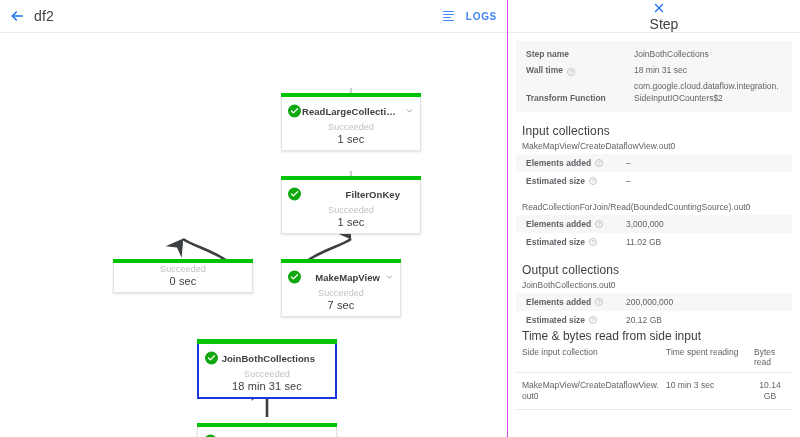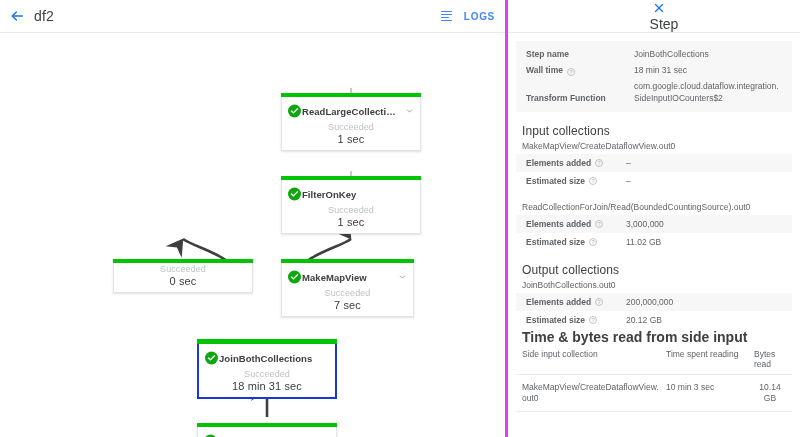--- a/index.html
+++ b/index.html
@@ -9,21 +9,21 @@
     background: #ffffff;
     overflow: hidden;
   }
   #app { position: relative; width: 800px; height: 437px; display: flex; }
 
   
   .left-pane {
     position: relative;
     width: 508px; height: 437px;
     background: #ffffff;
-    border-right: 3px solid #d946ef;
+    border-right: 1px solid #d946ef;
     overflow: hidden;
   }
   .topbar {
     position: relative;
     height: 33px;
     display: flex; align-items: center;
     border-bottom: 1px solid #e8eaed;
     background: #fff;
   }
   .back-arrow {
@@ -84,21 +84,21 @@
     display: flex; align-items: center;
     height: 20px; margin-top: 4px;
   }
   .status-ico {
     position: absolute; left: 6px; top: 50%; transform: translateY(-50%);
     width: 13px; height: 13px; border-radius: 50%;
     background: #0fa70f; display:flex; align-items:center; justify-content:center;
   }
   .status-ico svg { display:block; }
   .node-title {
-    width: 100%; text-align: left;
+    width: 100%; text-align: right;
     font-size: 9.5px; font-weight: bold; color: #3c4043;
     padding: 0 20px;
     white-space: nowrap; overflow: hidden; text-overflow: ellipsis;
     letter-spacing: .05px;
   }
   .chev {
     position: absolute; right: 6px; top: 50%; transform: translateY(-50%);
     color: #9aa0a6; line-height: 0;
   }
   .node-status {
@@ -158,21 +158,21 @@
 
   .help-ico {
     width: 8px; height: 8px; border-radius: 50%;
     border: 1px solid #c0c4c8; color: #c0c4c8;
     font-size: 6px; font-weight: bold; line-height: 6px;
     display: inline-flex; align-items: center; justify-content: center;
     flex: none; cursor: pointer;
   }
 
   .sub-title {
-    font-size: 14px; color: #3c4043; font-weight: bold;
+    font-size: 12px; color: #3c4043; font-weight: normal;
     padding: 0 14px 4px 14px;
   }
   .si-table { margin: 0 8px; }
   .si-head {
     display: flex; font-size: 8.5px; color: #5f6368;
     padding: 0 6px 5px 6px; border-bottom: 1px solid #e8eaed;
   }
   .si-head .c1 { width: 144px; flex: none; }
   .si-head .c2 { width: 88px; flex: none; }
   .si-head .c3 { flex: 1; }
@@ -266,21 +266,21 @@
         <div class="node-status">Succeeded</div>
         <div class="node-time">1 sec</div>
       </div>
 
       <div class="node" style="left:113px; top:230px; width:140px;">
         <div class="topbar-green"></div>
         <div class="node-status">Succeeded</div>
         <div class="node-time">0 sec</div>
       </div>
 
-      <div class="node" style="left:281px; top:230px; width:133px;">
+      <div class="node" style="left:281px; top:230px; width:120px;">
         <div class="topbar-green"></div>
         <div class="node-row1">
           <span class="status-ico">
             <svg width="9" height="9" viewBox="0 0 24 24" fill="none" stroke="#fff" stroke-width="3.6" stroke-linecap="round" stroke-linejoin="round">
                 <polyline points="20 6 9 17 4 12"></polyline>
               </svg>
           </span>
           <span class="node-title">MakeMapView</span>
           <span class="chev">
             <svg width="9" height="9" viewBox="0 0 24 24" fill="none" stroke="currentColor" stroke-width="2.6" stroke-linecap="round" stroke-linejoin="round">

